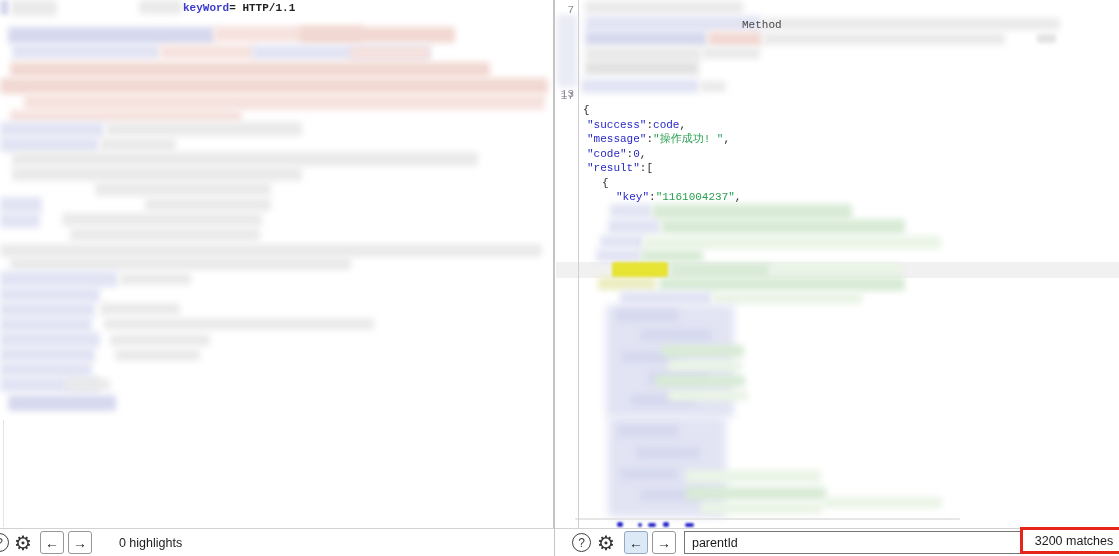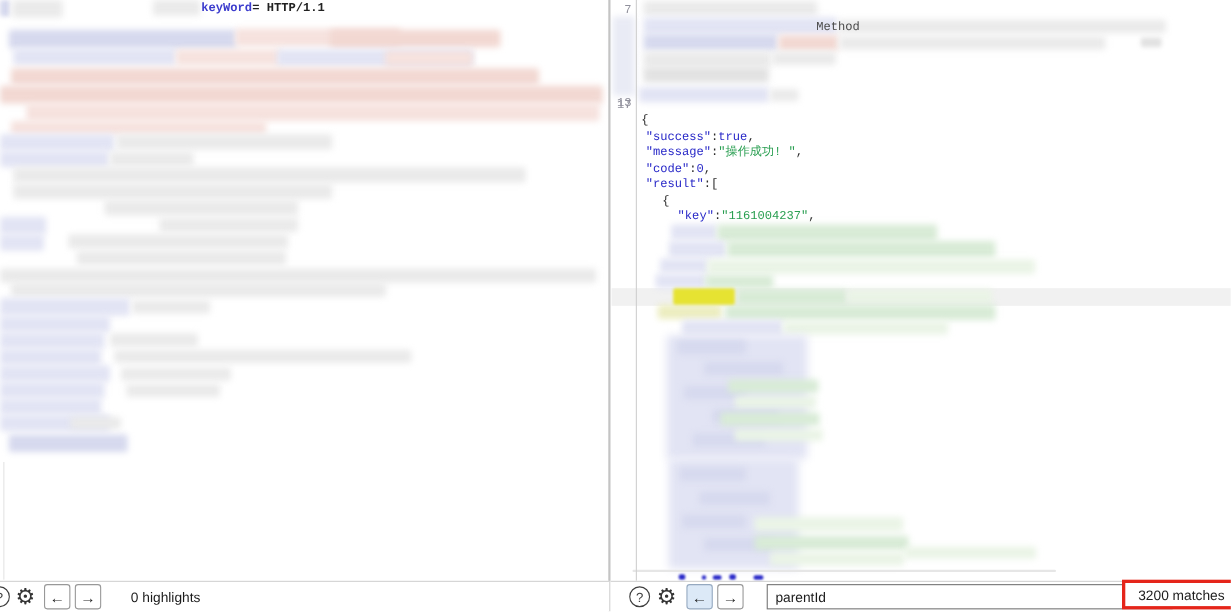--- a/index.html
+++ b/index.html
@@ -164,21 +164,21 @@
   <div class="vline" style="left:578px;top:0;width:1px;height:528px;background:#cfcfcf;"></div>
 
   <div class="gutter-num" style="top:4px;">7</div>
   <div class="gutter-num" style="top:90px;">17</div>
   <div class="gutter-num" style="top:88px;">13</div>
 
   <div class="hdr-frag" style="left:742px;top:19px;">Method</div>
 
   <div class="code" style="left:583px;top:103px;">{</div>
 
-  <div class="code" style="left:587px;top:118px;"><span class="tk k">"success"</span><span class="tk p">:</span><span class="tk b">true</span><span class="tk p">,</span></div>
+  <div class="code" style="left:587px;top:118px;"><span class="tk k">"success"</span><span class="tk p">:</span><span class="tk b">code</span><span class="tk p">,</span></div>
 
   <div class="code" style="left:587px;top:132px;"><span class="tk k">"message"</span><span class="tk p">:</span><span class="tk s">"操作成功! "</span><span class="tk p">,</span></div>
 
   <div class="code" style="left:587px;top:147px;"><span class="tk k">"code"</span><span class="tk p">:</span><span class="tk b">0</span><span class="tk p">,</span></div>
 
   <div class="code" style="left:587px;top:161px;"><span class="tk k">"result"</span><span class="tk p">:</span><span class="tk p">[</span></div>
 
   <div class="code" style="left:602px;top:176px;"><span class="tk p">{</span></div>
 
   <div class="code" style="left:616px;top:190px;"><span class="tk k">"key"</span><span class="tk p">:</span><span class="tk s">"1161004237"</span><span class="tk p">,</span></div>
@@ -189,21 +189,21 @@
     <span class="nav-btn" style="margin-left:8px;">←</span>
     <span class="nav-btn" style="margin-left:4px;">→</span>
     <span class="bar-label" style="margin-left:27px;">0 highlights</span>
   </div>
 
   <div class="findbar" style="left:555px;width:564px;">
     <span class="icon-help" style="margin-left:17px;">?</span>
     <span class="icon-gear" style="margin-left:6px;">⚙</span>
     <span class="nav-btn active" style="margin-left:9px;">←</span>
     <span class="nav-btn" style="margin-left:4px;">→</span>
-    <span class="input-wrap" style="margin-left:21px;width:369px;">
+    <span class="input-wrap" style="margin-left:8px;width:369px;">
       <input class="search-input" type="text" value="parentId" style="">
       <span class="clear-x">×</span>
     </span>
   </div>
 
   <div class="matches-box">
     <span class="bar-label">3200 matches</span>
   </div>
 
 </div>

